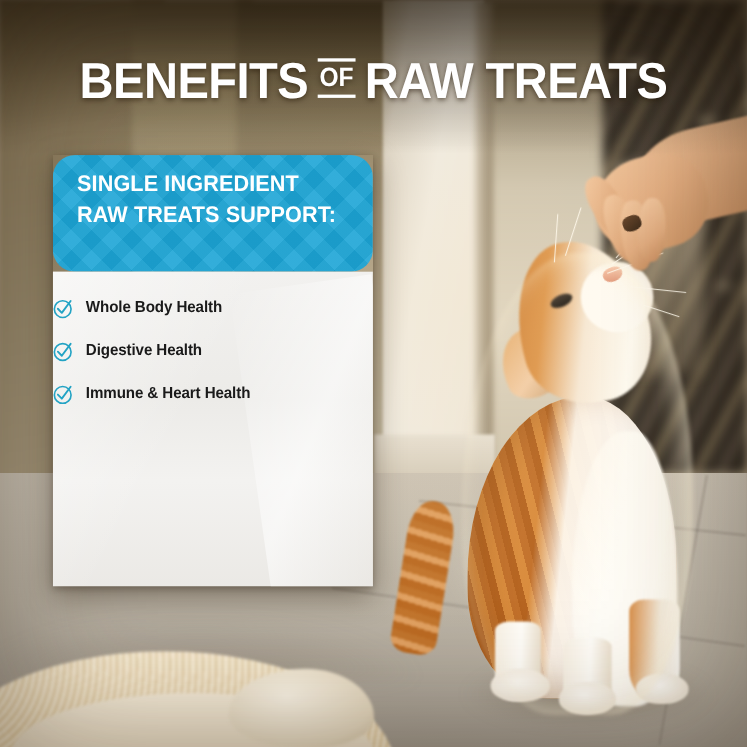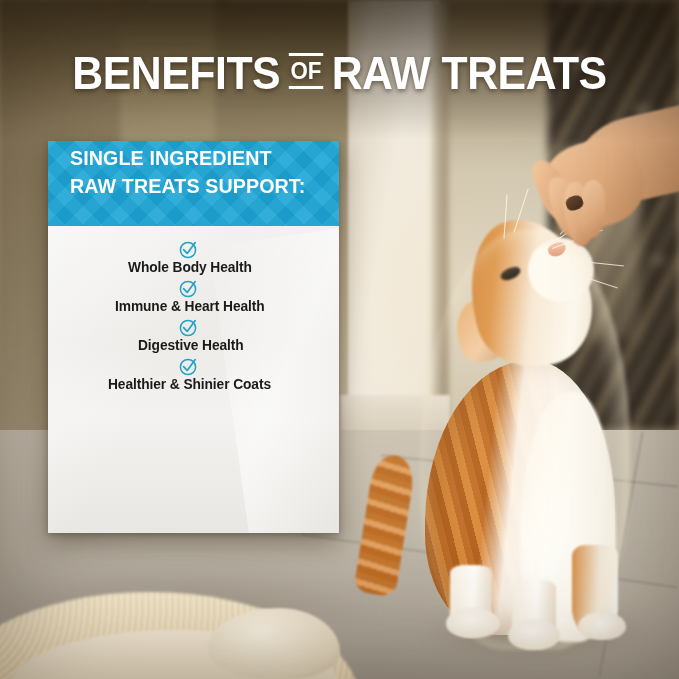--- a/index.html
+++ b/index.html
@@ -365,26 +365,27 @@
   
   .card {
     position: absolute;
     left: 48px; top: 141px;
     width: 291px; height: 392px;
     box-shadow: 0 10px 26px rgba(40,28,14,.42), 0 2px 6px rgba(40,28,14,.3);
     overflow: hidden;
   }
   .card-header {
     position: relative;
-    height: 85px;
+    height: 106px;
     background:
       repeating-linear-gradient(45deg, rgba(255,255,255,.05) 0 13px, rgba(0,0,0,.03) 13px 26px),
       repeating-linear-gradient(-45deg, rgba(255,255,255,.05) 0 13px, rgba(0,0,0,.03) 13px 26px),
       #1ca5d6;
-    padding: 3px 16px 0 22px;
+    padding: 13px 16px 0 22px;
+    border-radius: 20px;
   }
   .card-header .h-line {
     color: #ffffff;
     font-family: "Liberation Sans", sans-serif;
     font-weight: bold;
     font-size: 20.5px;
     line-height: 28px;
     letter-spacing: 0.1px;
     transform: scaleX(0.96);
     transform-origin: left center;
@@ -406,21 +407,20 @@
     background: linear-gradient(120deg, rgba(255,255,255,0), rgba(255,255,255,.55) 45%, rgba(220,216,208,.4));
     transform: rotate(-8deg);
     pointer-events: none;
   }
 
   .blist { position: relative; z-index: 2; }
   .brow {
     display: flex;
     align-items: center;
     height: 39px;
-    flex-direction: column;
   }
   .brow .ck {
     width: 19px; height: 19px;
     flex: 0 0 19px;
     margin-right: 11px;
     position: relative;
   }
   .brow .ck svg { display: block; }
   .brow .btext {
     color: #1a1a1a;
@@ -523,38 +523,29 @@
             </span>
             <span class="btext">Whole Body Health</span>
           </div>
           <div class="brow">
             <span class="ck">
               <svg width="19" height="19" viewBox="0 0 19 19">
                 <circle cx="9" cy="10" r="7.6" fill="none" stroke="#23a3c4" stroke-width="1.5"></circle>
                 <path d="M4.6 9.7 L8.2 13.4 L16.2 2.6" fill="none" stroke="#23a3c4" stroke-width="1.7" stroke-linecap="round" stroke-linejoin="round"></path>
               </svg>
             </span>
-            <span class="btext">Immune &amp; Heart Health</span>
-          </div>
-          <div class="brow">
-            <span class="ck">
-              <svg width="19" height="19" viewBox="0 0 19 19">
-                <circle cx="9" cy="10" r="7.6" fill="none" stroke="#23a3c4" stroke-width="1.5"></circle>
-                <path d="M4.6 9.7 L8.2 13.4 L16.2 2.6" fill="none" stroke="#23a3c4" stroke-width="1.7" stroke-linecap="round" stroke-linejoin="round"></path>
-              </svg>
-            </span>
             <span class="btext">Digestive Health</span>
           </div>
           <div class="brow">
             <span class="ck">
               <svg width="19" height="19" viewBox="0 0 19 19">
                 <circle cx="9" cy="10" r="7.6" fill="none" stroke="#23a3c4" stroke-width="1.5"></circle>
                 <path d="M4.6 9.7 L8.2 13.4 L16.2 2.6" fill="none" stroke="#23a3c4" stroke-width="1.7" stroke-linecap="round" stroke-linejoin="round"></path>
               </svg>
             </span>
-            <span class="btext">Healthier &amp; Shinier Coats</span>
+            <span class="btext">Immune &amp; Heart Health</span>
           </div>
         </div>
     </div>
 
   </div>
 
 </div>
 
 </body></html>

